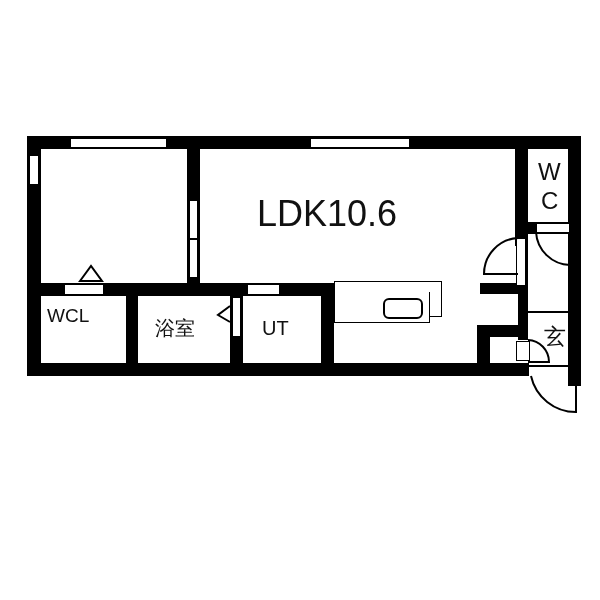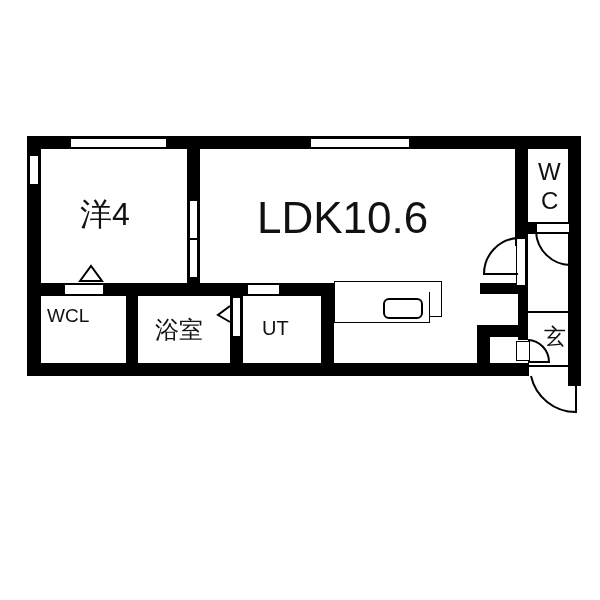--- a/index.html
+++ b/index.html
@@ -63,22 +63,21 @@
   <svg class="overlay" width="600" height="600">
     <path d="M 518 238 A 36 36 0 0 0 484 274 L 518 274" fill="none" stroke="#000" stroke-width="2"></path>
     <path d="M 536 232 A 35 35 0 0 0 570 265 L 570 232" fill="none" stroke="#000" stroke-width="2"></path>
     <path d="M 528 340 A 22 22 0 0 1 549 362 L 528 362" fill="none" stroke="#000" stroke-width="2"></path>
     <path d="M 531 376 A 46 46 0 0 0 576 412 L 576 376" fill="none" stroke="#000" stroke-width="2"></path>
 
     <path d="M 80 281 L 91 266 L 102 281 Z" fill="#fff" stroke="#000" stroke-width="2"></path>
     <path d="M 230 306 L 218 315 L 230 322" fill="none" stroke="#000" stroke-width="2"></path>
   </svg>
 
-  <div class="lbl" style="left:80px;top:198px;font-size:32px;">洋4</div>
-  <div class="lbl" style="left:257px;top:196px;font-size:44px;text-align:right;">LDK10.6</div>
+  <div class="lbl" style="left:257px;top:196px;font-size:36px;text-align:right;">LDK10.6</div>
   <div class="lbl" style="left:538px;top:160px;font-size:24px;">W</div>
   <div class="lbl" style="left:541px;top:189px;font-size:24px;">C</div>
   <div class="lbl" style="left:47px;top:306px;font-size:19px;">WCL</div>
-  <div class="lbl" style="left:155px;top:318px;font-size:24px;">浴室</div>
+  <div class="lbl" style="left:155px;top:318px;font-size:20px;">浴室</div>
   <div class="lbl" style="left:262px;top:318px;font-size:20px;">UT</div>
   <div class="lbl" style="left:544px;top:326px;font-size:22px;">玄</div>
 
 </div>
 
 </body></html>

